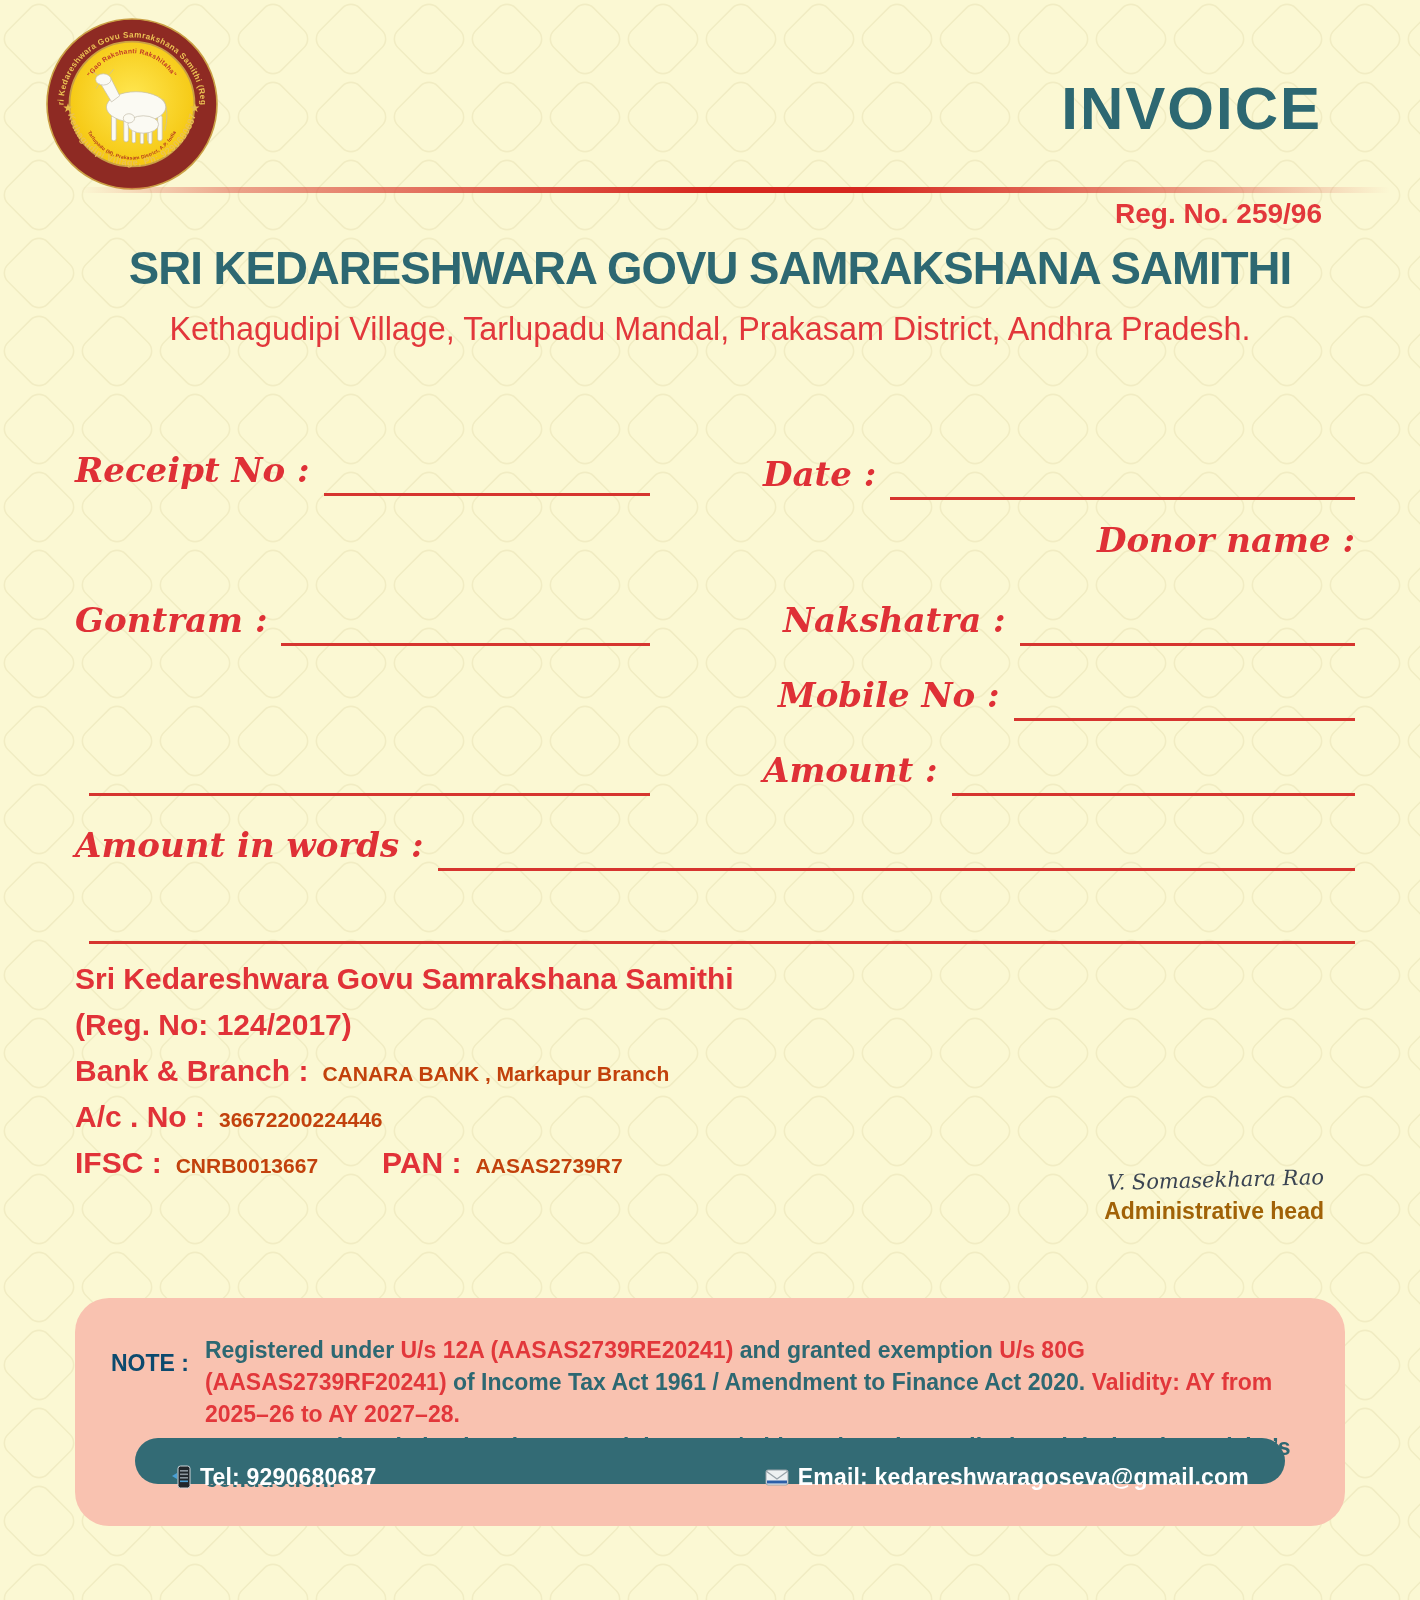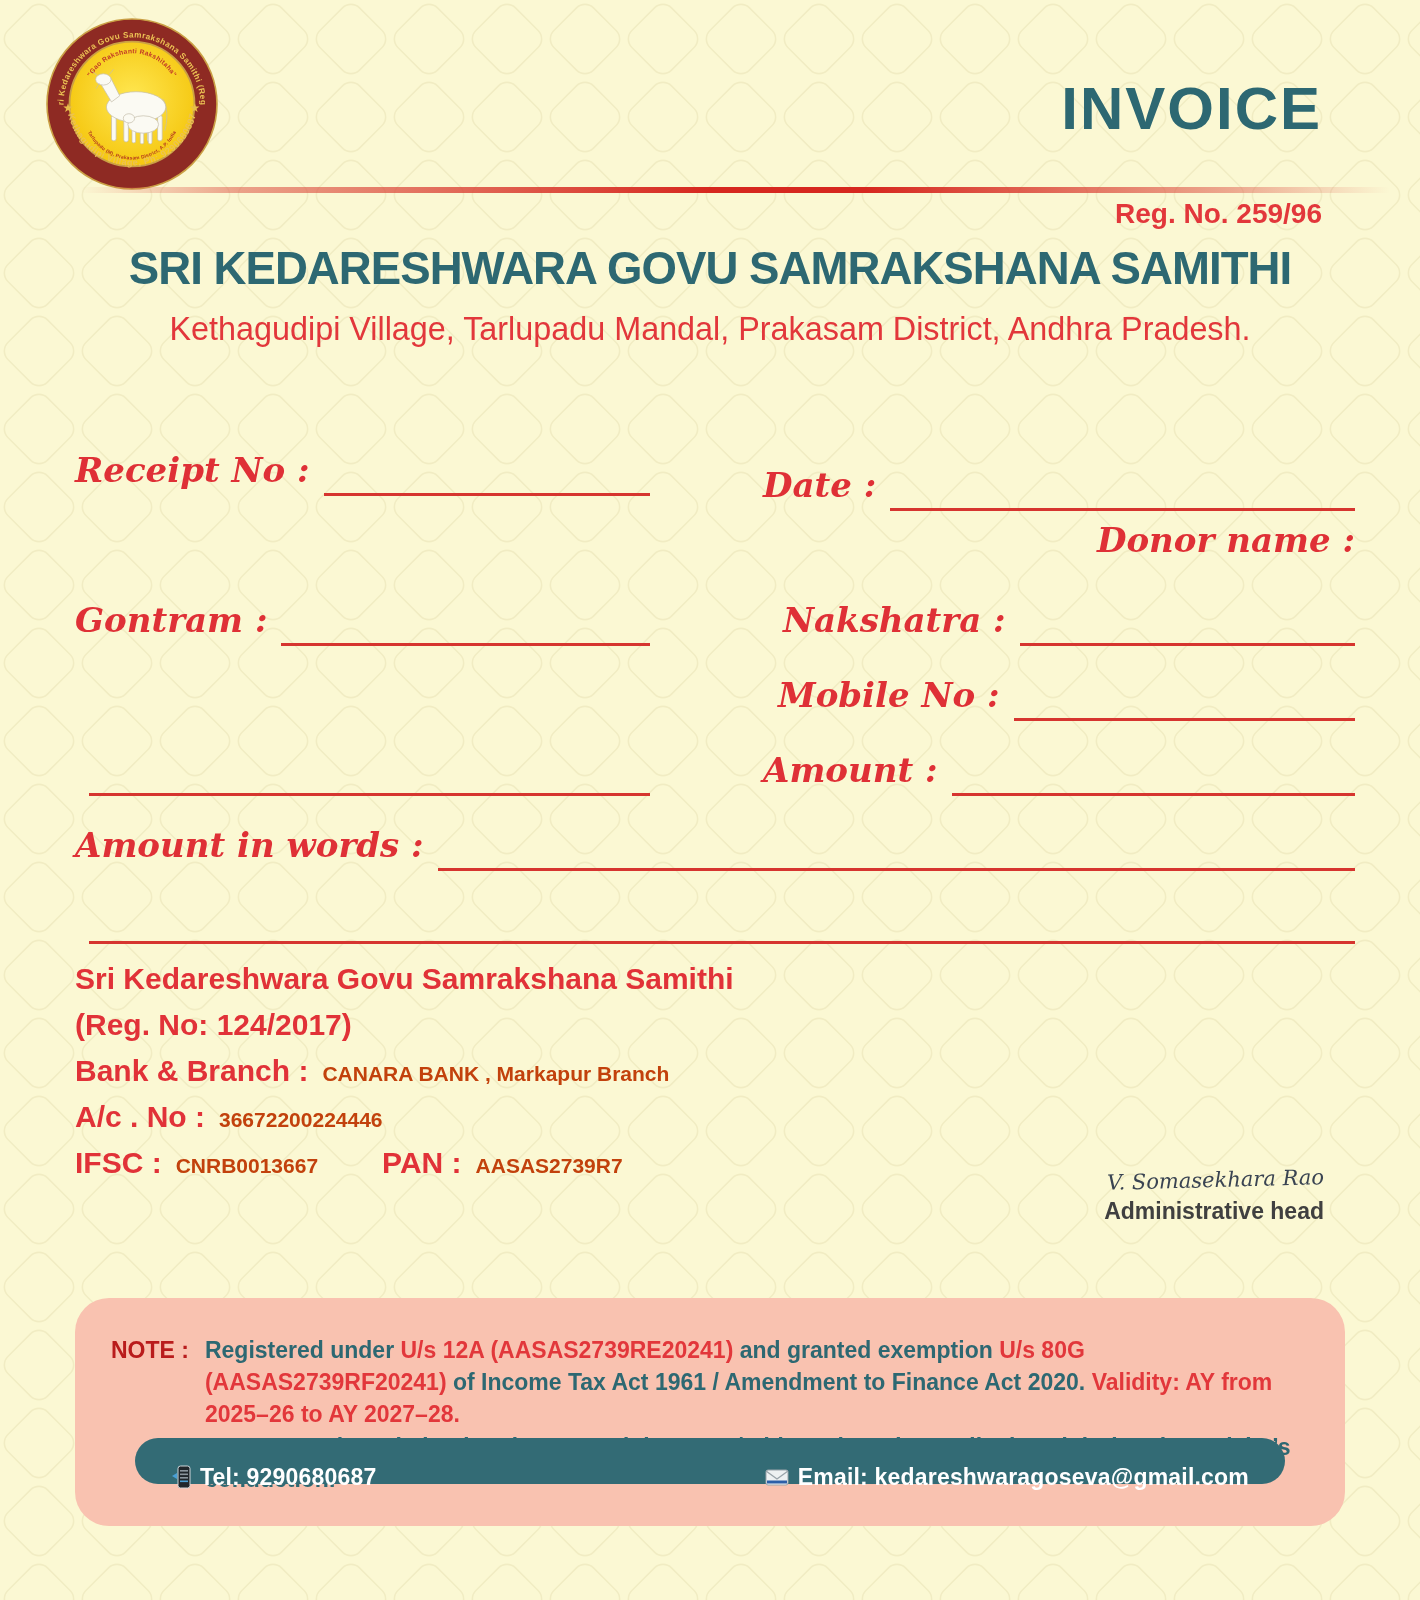--- a/index.html
+++ b/index.html
@@ -31,26 +31,26 @@
   .bank{position:absolute;left:75px;top:962px;color:#e13238;}
   .bank-row{display:flex;align-items:baseline;gap:14px;margin-bottom:12px;}
   .bank-h{font-size:30px;font-weight:800;color:#e13238;white-space:nowrap;}
   .bank-v{font-size:21px;font-weight:700;color:#c2410c;white-space:nowrap;}
   .bank-gap{width:36px;}
 
   
   .sig{position:absolute;right:96px;top:1168px;text-align:right;}
   .sig-name{font-family:"DejaVu Serif",serif;font-style:italic;font-size:21px;color:#3a4452;
         transform:rotate(-1.5deg);display:inline-block;}
-  .sig-role{margin-top:6px;font-size:23px;font-weight:800;color:#404040;}
+  .sig-role{margin-top:6px;font-size:23px;font-weight:800;color:#a16207;}
 
   
   .note-box{position:absolute;left:75px;top:1298px;width:1270px;height:228px;background:#f9c2b0;
         border-radius:34px;box-sizing:border-box;padding:36px 40px 0 36px;display:flex;gap:16px;}
-  .note-label{font-size:23px;font-weight:800;color:#b91c1c;white-space:nowrap;line-height:1.4;}
+  .note-label{font-size:23px;font-weight:800;color:#0c4a6e;white-space:nowrap;line-height:1.4;margin-top:13px;}
   .note-text{font-size:23px;font-weight:600;color:#2d6872;line-height:1.4;width:1120px;}
   .seg{color:#2d6872;}
   .seg.red{color:#e2373b;}
   .seg.block{display:block;}
 
   
   .pill{position:absolute;left:135px;top:1438px;width:1150px;height:46px;background:#336b75;
         border-radius:23px;display:flex;align-items:center;justify-content:space-between;
         padding:0 36px;box-sizing:border-box;z-index:2;}
   .pill-item{display:flex;align-items:center;gap:7px;color:#ffffff;font-size:23px;font-weight:800;
@@ -125,21 +125,21 @@
     <div class="invoice-title">INVOICE</div>
     <div class="divider"></div>
     <div class="reg-no">Reg. No. 259/96</div>
     <div class="org-title">SRI KEDARESHWARA GOVU SAMRAKSHANA SAMITHI</div>
     <div class="org-subtitle">Kethagudipi Village, Tarlupadu Mandal, Prakasam District, Andhra Pradesh.</div>
 
     <div class="field" style="left:75px;top:448px;width:575px;">
       <span class="flabel">Receipt No :</span>
       <span class="fline"></span>
     </div>
-    <div class="field" style="left:763px;top:463px;width:592px;">
+    <div class="field" style="left:763px;top:452px;width:592px;">
       <span class="flabel">Date :</span>
       <span class="fline"></span>
     </div>
 
     <div class="field" style="left:75px;top:523px;width:1280px;flex-direction:column;">
       <span class="flabel">Donor name :</span>
       <span class="fline"></span>
     </div>
 
     <div class="field" style="left:75px;top:598px;width:575px;">

